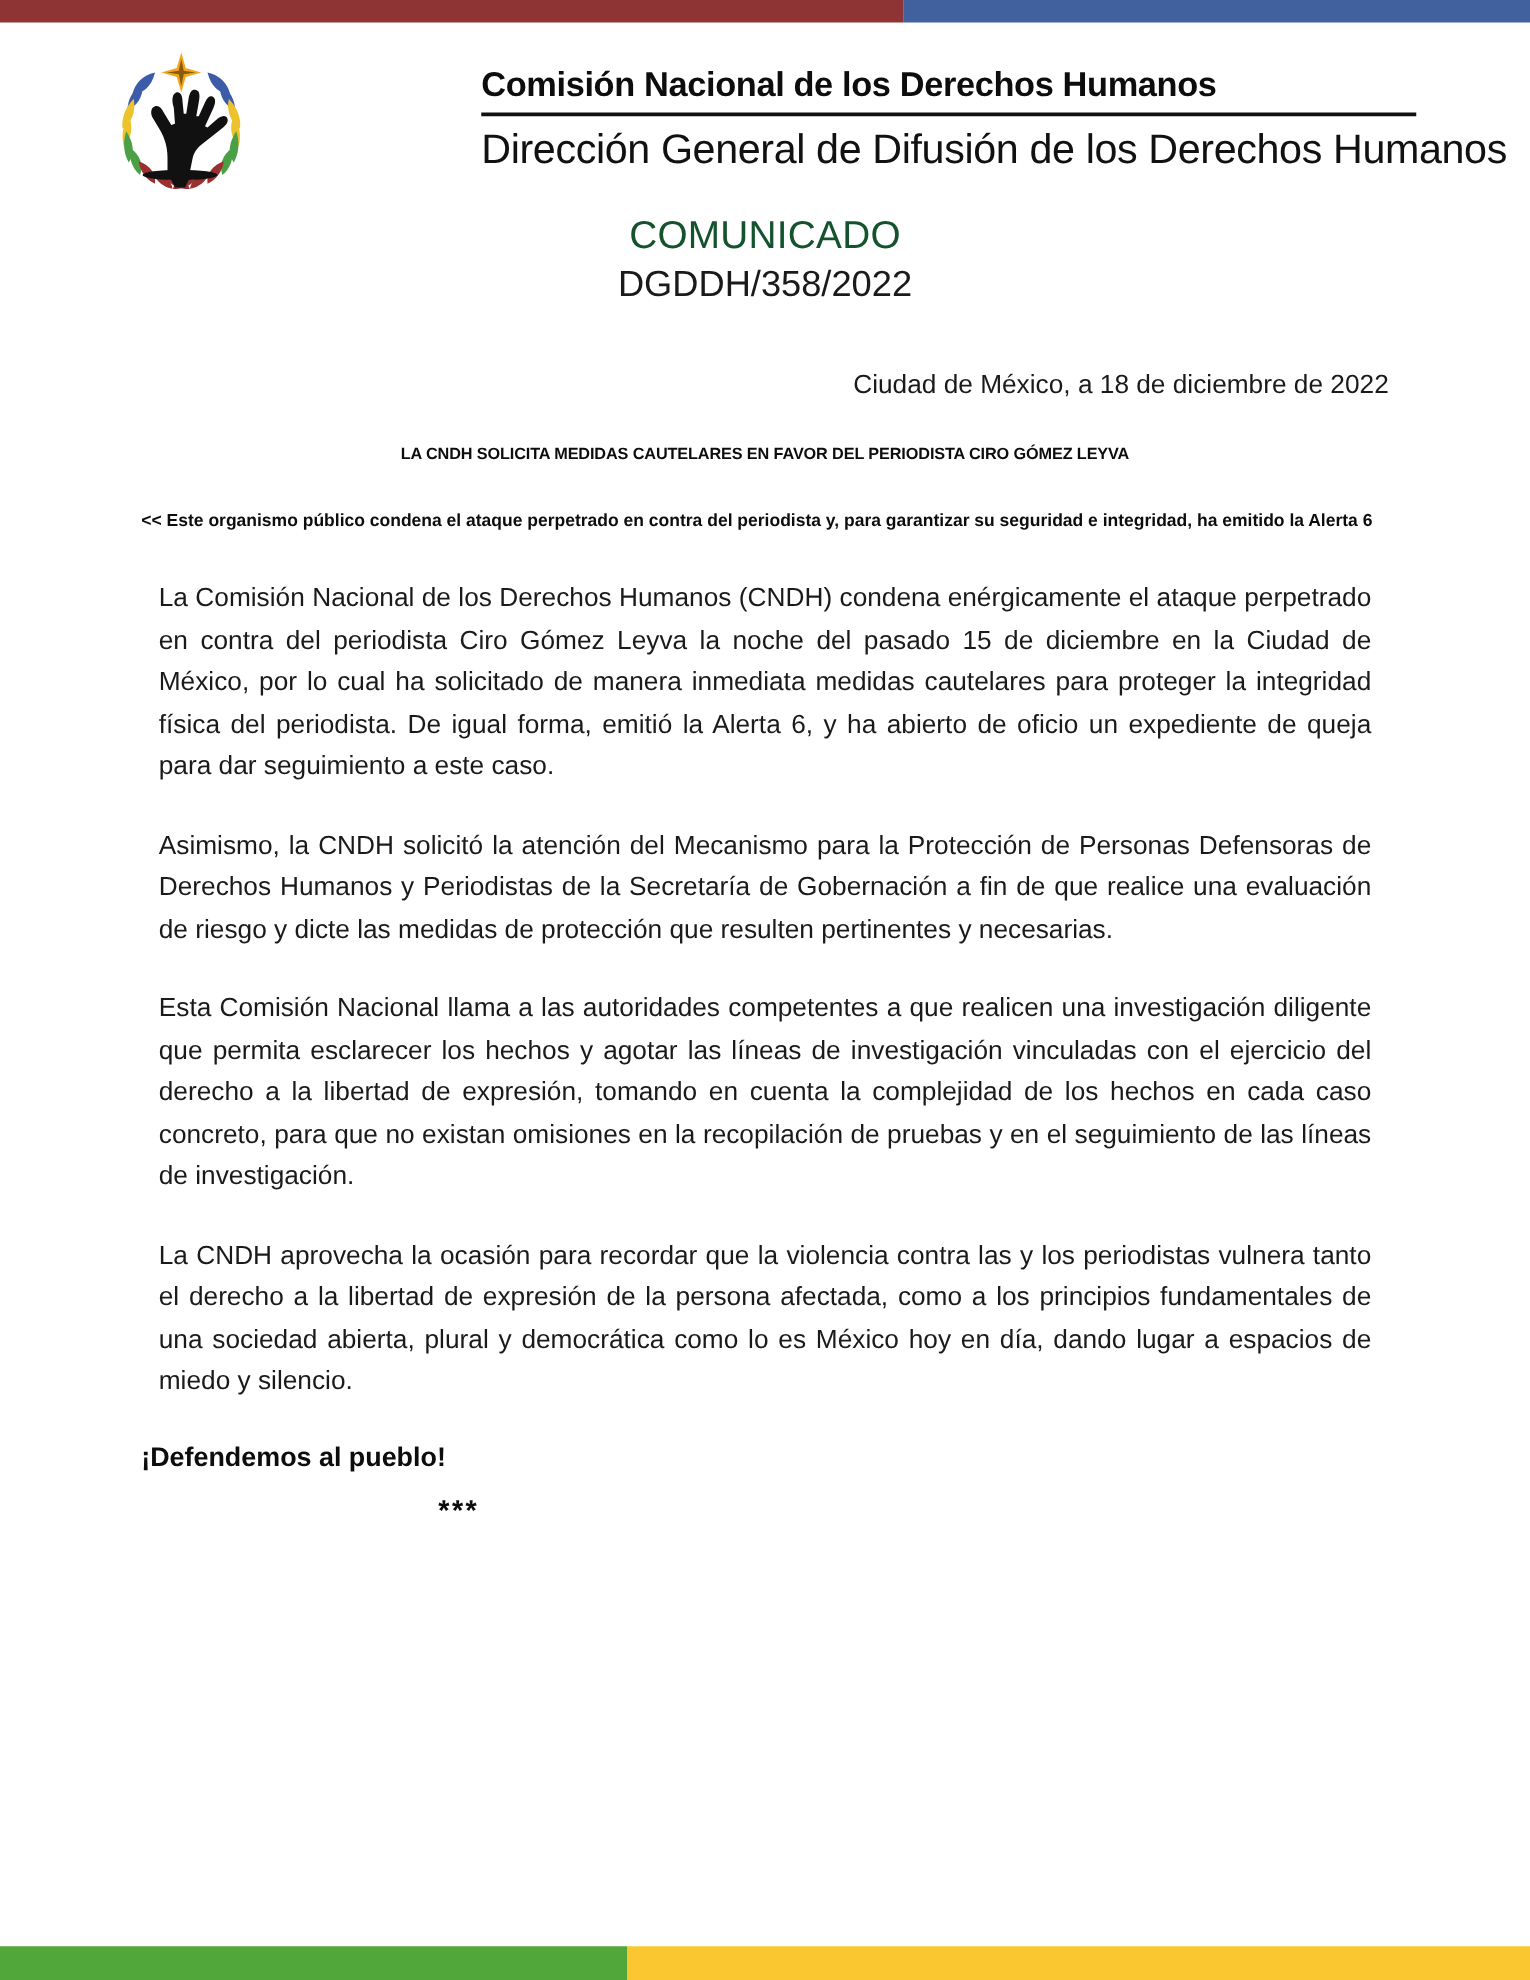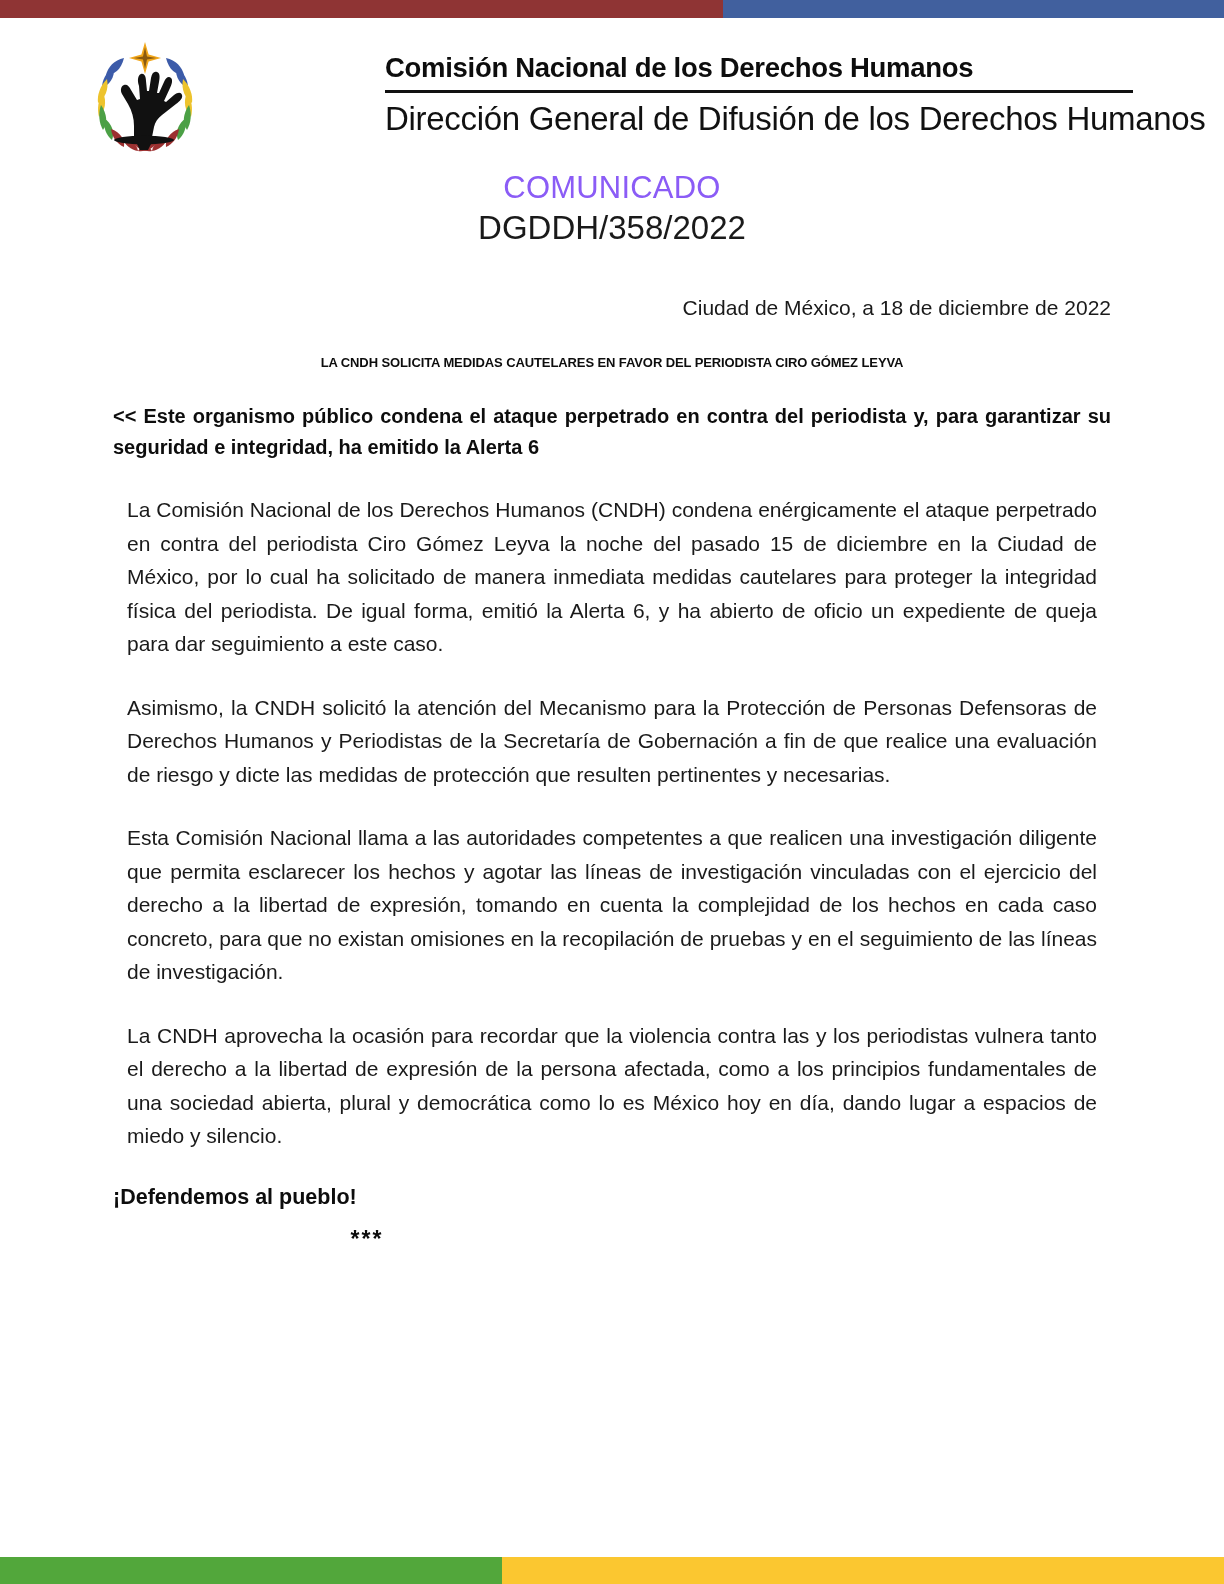--- a/index.html
+++ b/index.html
@@ -126,47 +126,47 @@
   .doc {
     position: absolute;
     top: 168px;
     left: 113px;
     width: 998px;
   }
   .comunicado {
     text-align: center;
     font-size: 31px;
     line-height: 40px;
-    color: #8b5cf6;
+    color: #14532d;
     letter-spacing: 0.2px;
   }
   .folio {
     text-align: center;
-    font-size: 33px;
+    font-size: 29px;
     line-height: 36px;
     color: #1a1a1a;
     margin-top: 2px;
   }
   .dateline {
     text-align: right;
     font-size: 21px;
     line-height: 30px;
     margin-top: 47px;
     color: #1a1a1a;
   }
   .headline {
     text-align: center;
     font-size: 13px;
     font-weight: bold;
     margin-top: 32px;
     color: #0d0d0d;
     letter-spacing: -0.1px;
   }
   .lead {
-    font-size: 20px;
+    font-size: 14px;
     font-weight: bold;
     line-height: 31px;
     margin-top: 31px;
     text-align: justify;
     color: #0d0d0d;
   }
   p.body-par {
     font-size: 21px;
     line-height: 33.5px;
     text-align: justify;

